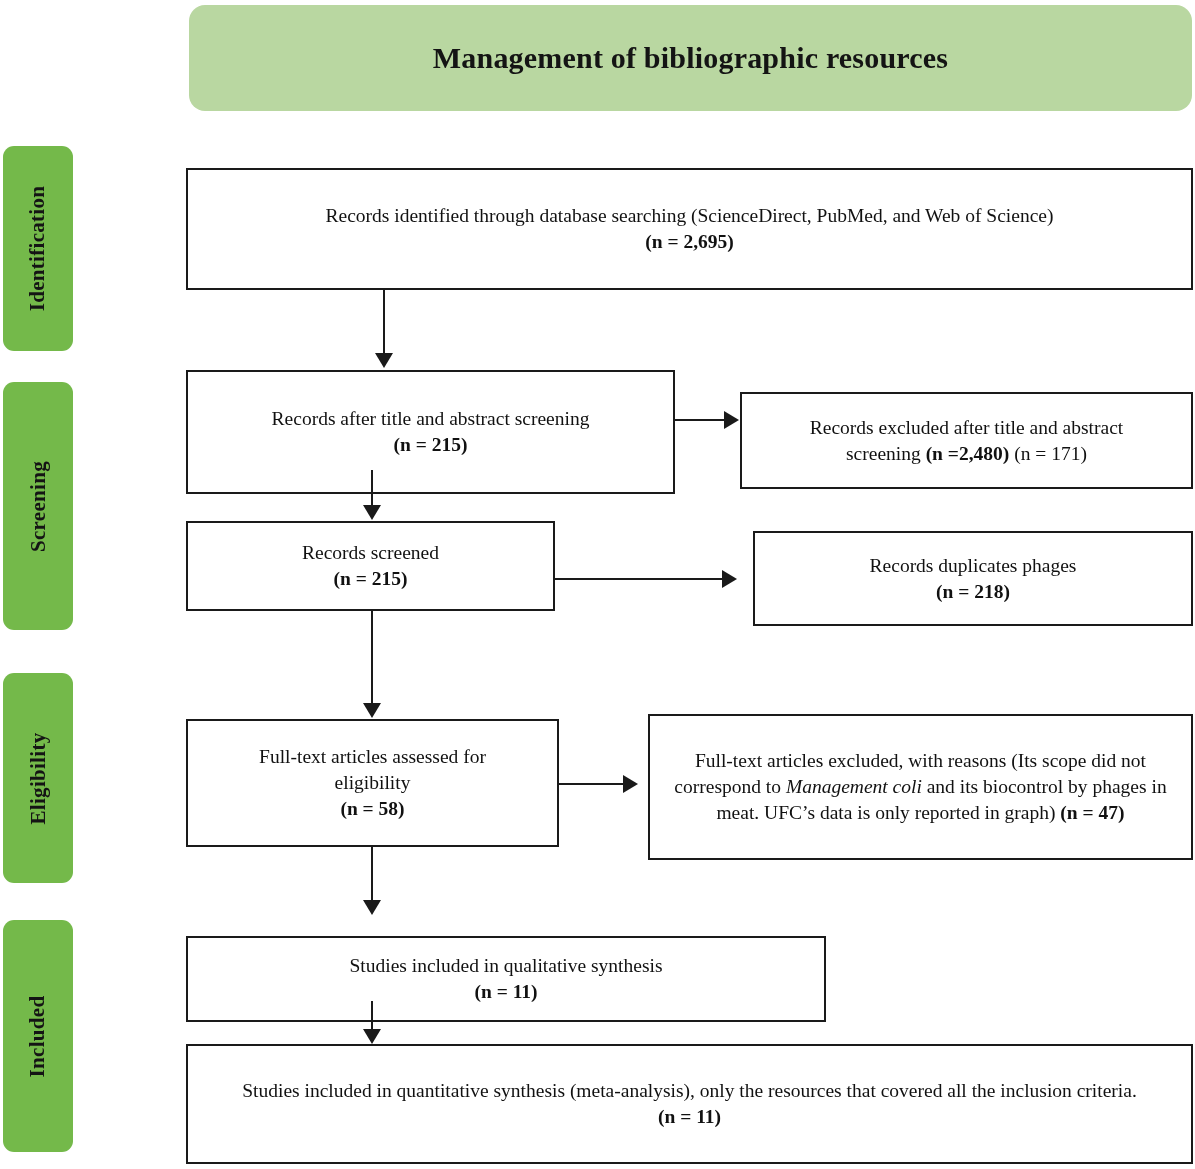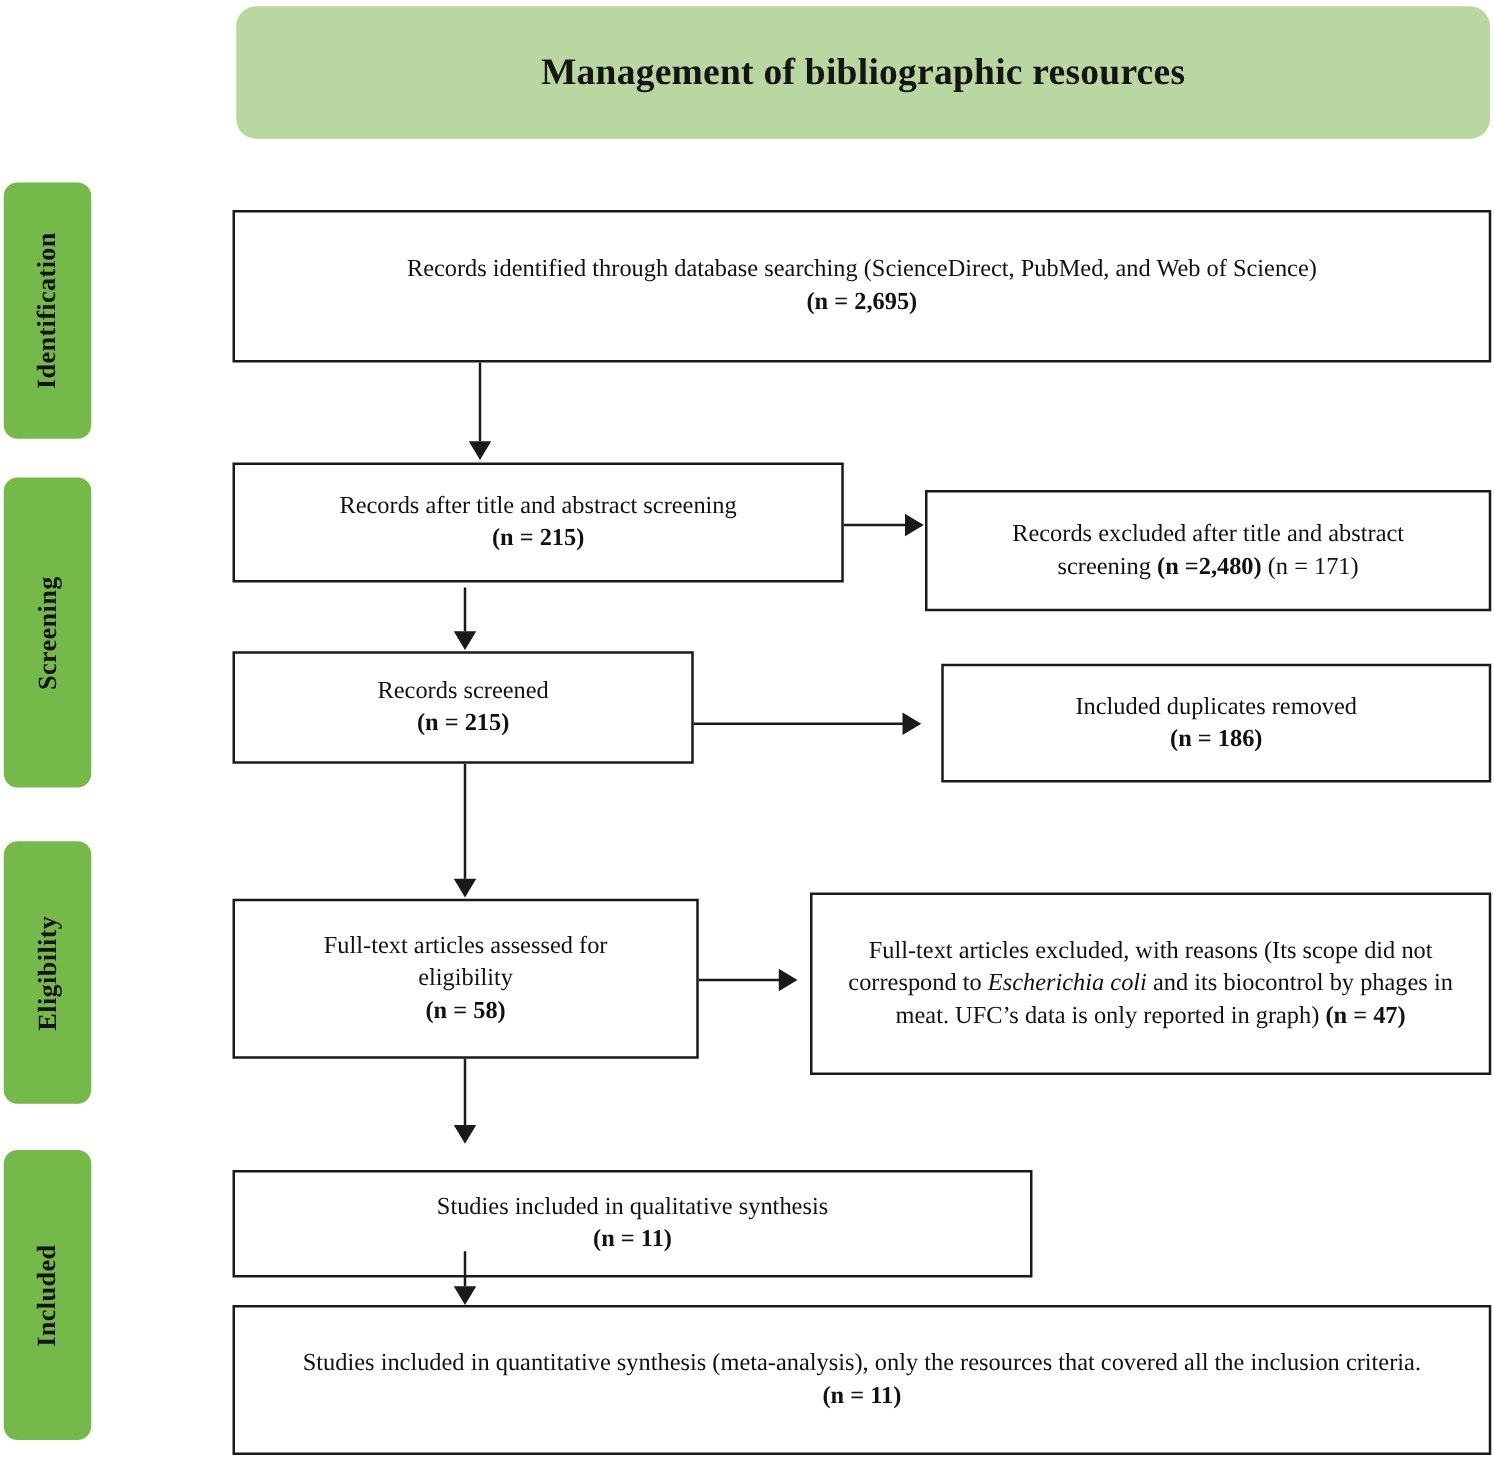--- a/index.html
+++ b/index.html
@@ -133,21 +133,21 @@
   <div class="flow-box" style="left:186px; top:168px; width:1007px; height:122px;">
     <div class="flow-text">
       <span>Records identified through database searching (ScienceDirect, PubMed, and Web of Science)</span><br>
       <b>(n = 2,695)</b>
     </div>
   </div>
 
   <div class="v-line" style="left:383px; top:290px; height:63px;"></div>
   <div class="arrow-down" style="left:375px; top:353px;"></div>
 
-  <div class="flow-box" style="left:186px; top:370px; width:489px; height:96px;">
+  <div class="flow-box" style="left:186px; top:370px; width:489px; height:124px;">
     <div class="flow-text">
       <span>Records after title and abstract screening</span><br>
       <b>(n = 215)</b>
     </div>
   </div>
 
   <div class="h-line" style="left:675px; top:419px; width:51px;"></div>
   <div class="arrow-right" style="left:724px; top:411px;"></div>
 
   <div class="flow-box" style="left:740px; top:392px; width:453px; height:97px;">
@@ -165,42 +165,42 @@
       <span>Records screened</span><br>
       <b>(n = 215)</b>
     </div>
   </div>
 
   <div class="h-line" style="left:555px; top:578px; width:169px;"></div>
   <div class="arrow-right" style="left:722px; top:570px;"></div>
 
   <div class="flow-box" style="left:753px; top:531px; width:440px; height:95px;">
     <div class="flow-text">
-      <span>Included duplicates removed</span><br>
-      <b>(n = 186)</b>
+      <span>Records duplicates phages</span><br>
+      <b>(n = 218)</b>
     </div>
   </div>
 
   <div class="v-line" style="left:371px; top:611px; height:92px;"></div>
   <div class="arrow-down" style="left:363px; top:703px;"></div>
 
   <div class="flow-box" style="left:186px; top:719px; width:373px; height:128px;">
     <div class="flow-text">
       <span>Full-text articles assessed for</span><br>
       <span>eligibility</span><br>
       <b>(n = 58)</b>
     </div>
   </div>
 
   <div class="h-line" style="left:559px; top:783px; width:66px;"></div>
   <div class="arrow-right" style="left:623px; top:775px;"></div>
 
   <div class="flow-box" style="left:648px; top:714px; width:545px; height:146px;">
     <div class="flow-text">
-      <span>Full-text articles excluded, with reasons (Its scope did not correspond to </span><i>Escherichia coli</i><span> and its biocontrol by phages in meat. UFC’s data is only reported in graph) </span><b>(n = 47)</b>
+      <span>Full-text articles excluded, with reasons (Its scope did not correspond to </span><i>Management coli</i><span> and its biocontrol by phages in meat. UFC’s data is only reported in graph) </span><b>(n = 47)</b>
     </div>
   </div>
 
   <div class="v-line" style="left:371px; top:847px; height:53px;"></div>
   <div class="arrow-down" style="left:363px; top:900px;"></div>
 
   <div class="flow-box" style="left:186px; top:915px; width:640px; height:86px;margin-top:21px;">
     <div class="flow-text">
       <span>Studies included in qualitative synthesis</span><br>
       <b>(n = 11)</b>

